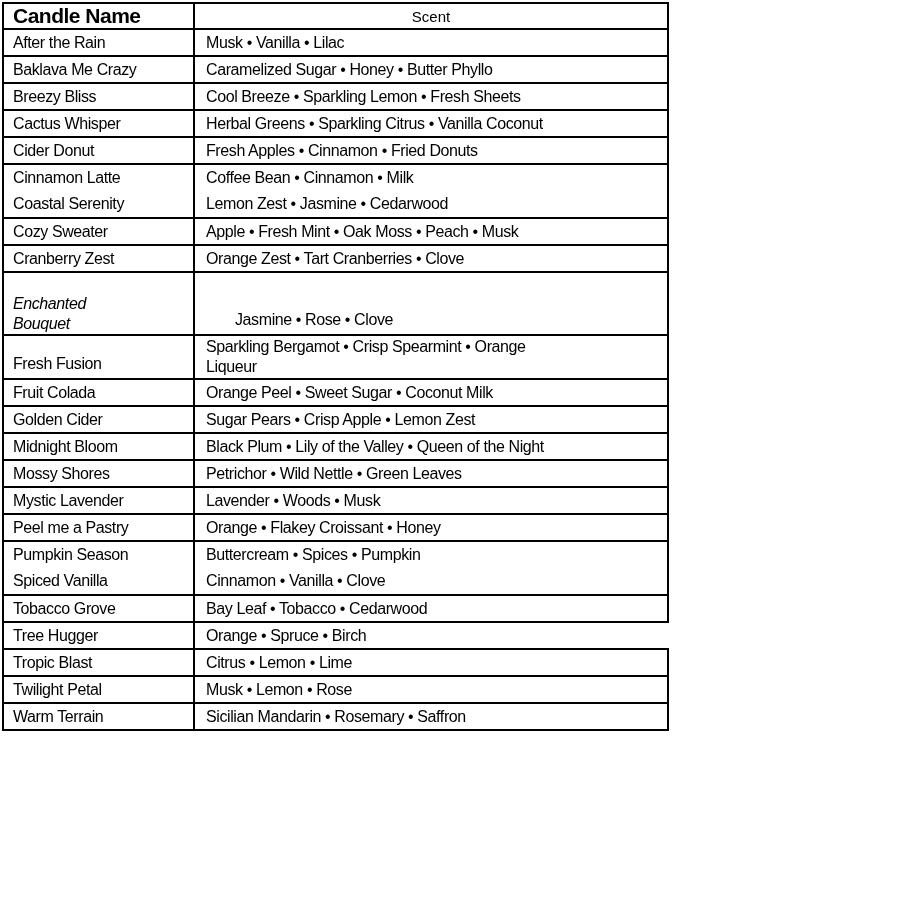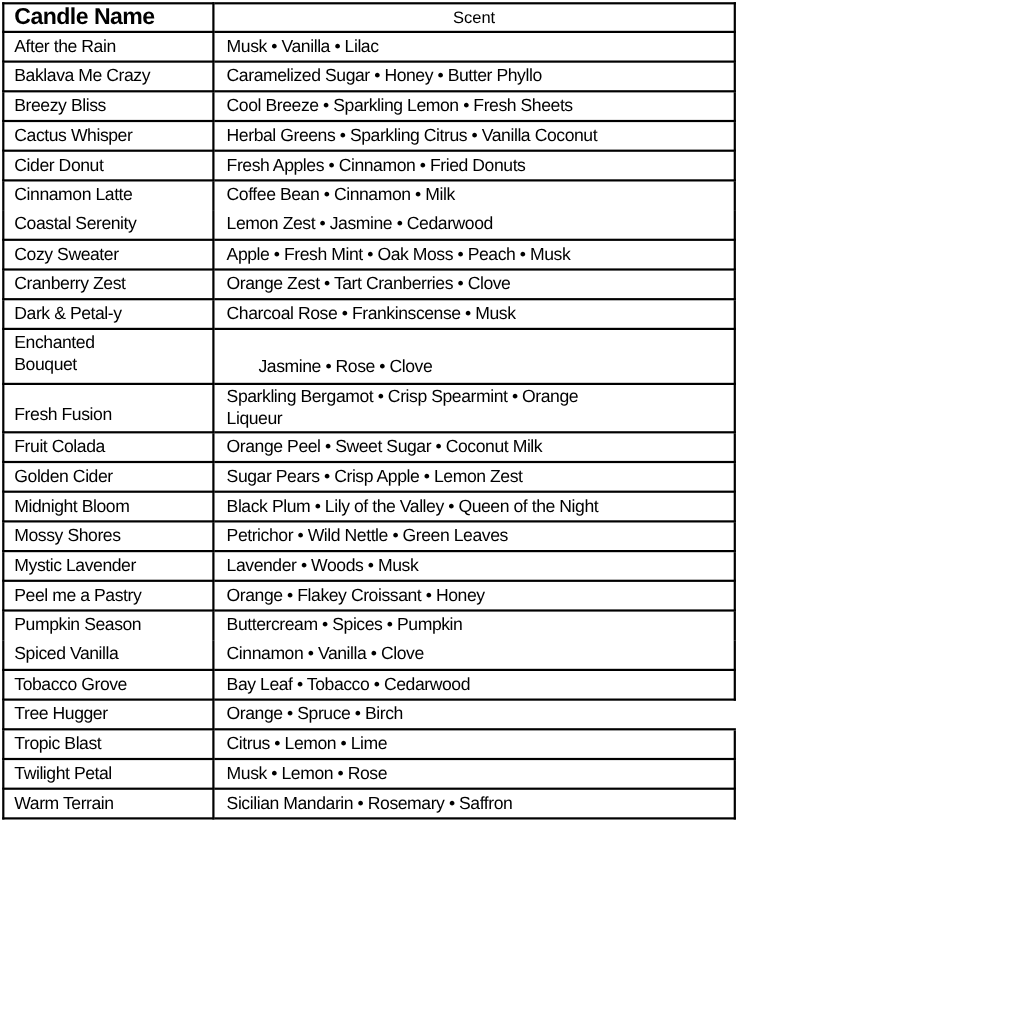--- a/index.html
+++ b/index.html
@@ -52,21 +52,21 @@
   }
   td.name-cell  { padding-left: 9px;  }
   td.scent-cell { padding-left: 11px; }
 
   
   tr.no-divider-below td { border-bottom: none; }
   tr.after-no-divider td { border-top: none; }
 
   
   tr.name-wrap td { height: 50px; }
-  tr.name-wrap td.name-cell  { vertical-align: top; padding-top: 2px; }
+  tr.name-wrap td.name-cell  { vertical-align: top; padding-top: 21px; font-style: italic; }
   tr.name-wrap td.scent-cell { vertical-align: bottom; padding-bottom: 4px; padding-left: 40px; }
 
   
   tr.scent-wrap td { height: 44px; }
   tr.scent-wrap td.name-cell { vertical-align: bottom; padding-bottom: 4px; }
   tr.scent-wrap td.scent-cell { vertical-align: middle; }
 
   
   tr.no-right-border td.scent-cell { border-right: none; }
 </style>
@@ -114,24 +114,20 @@
     <td class="name-cell">Coastal Serenity</td>
     <td class="scent-cell">Lemon Zest • Jasmine • Cedarwood</td>
   </tr>
         <tr>
     <td class="name-cell">Cozy Sweater</td>
     <td class="scent-cell">Apple • Fresh Mint • Oak Moss • Peach • Musk</td>
   </tr>
         <tr>
     <td class="name-cell">Cranberry Zest</td>
     <td class="scent-cell">Orange Zest • Tart Cranberries • Clove</td>
-  </tr>
-        <tr>
-    <td class="name-cell">Dark &amp; Petal-y</td>
-    <td class="scent-cell">Charcoal Rose • Frankinscense • Musk</td>
   </tr>
         <tr class="name-wrap">
     <td class="name-cell">Enchanted
 Bouquet</td>
     <td class="scent-cell">Jasmine • Rose • Clove</td>
   </tr>
         <tr class="scent-wrap">
     <td class="name-cell">Fresh Fusion</td>
     <td class="scent-cell">Sparkling Bergamot • Crisp Spearmint • Orange
 Liqueur</td>

